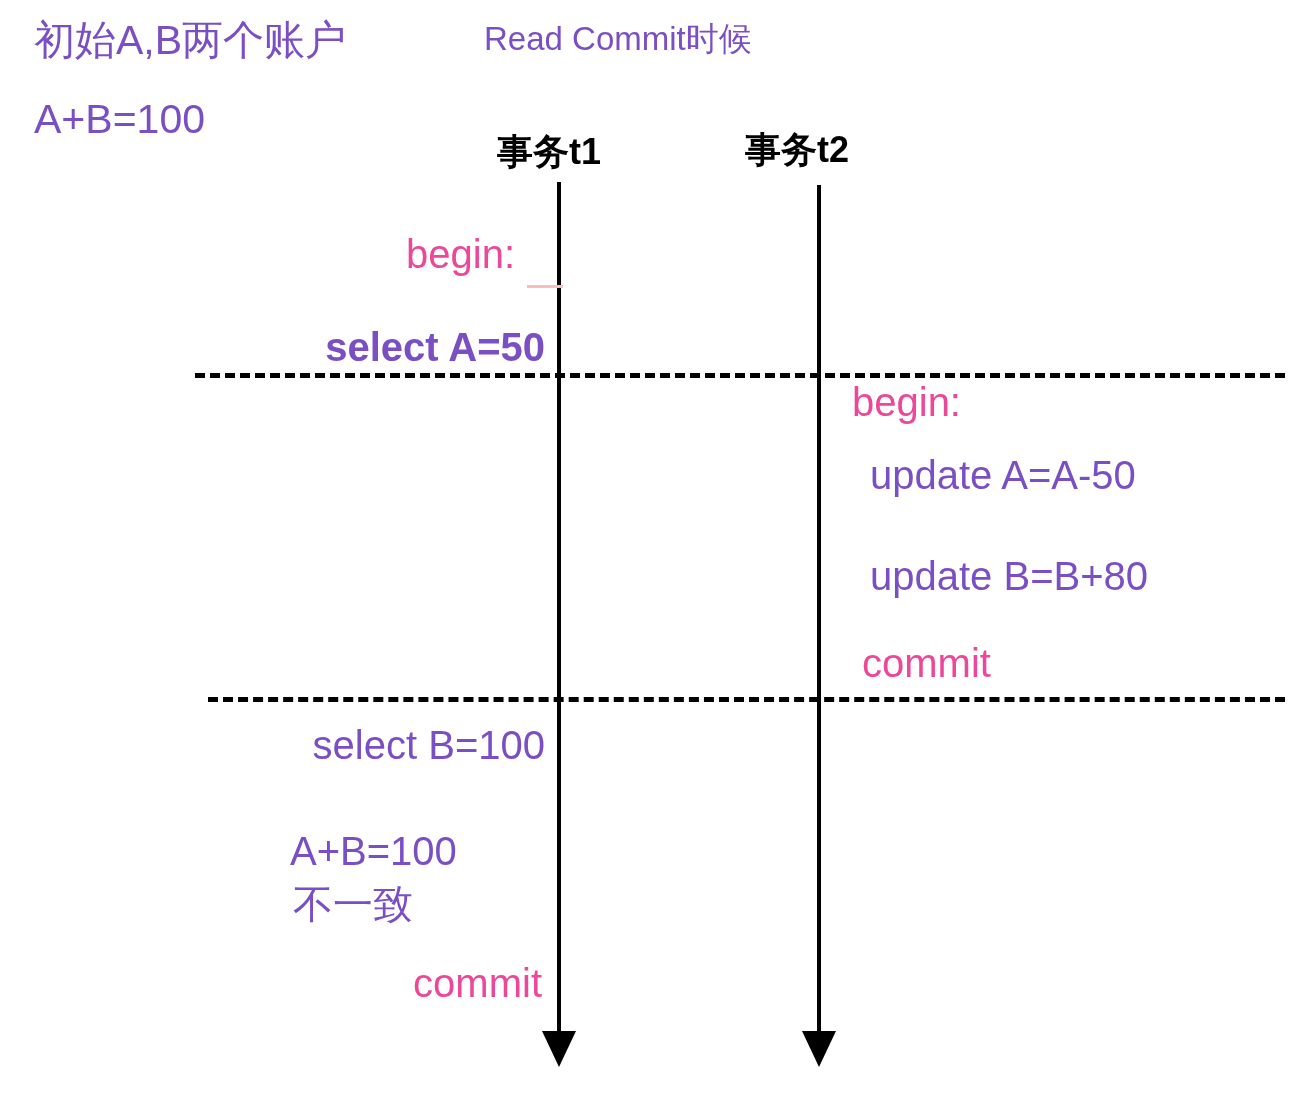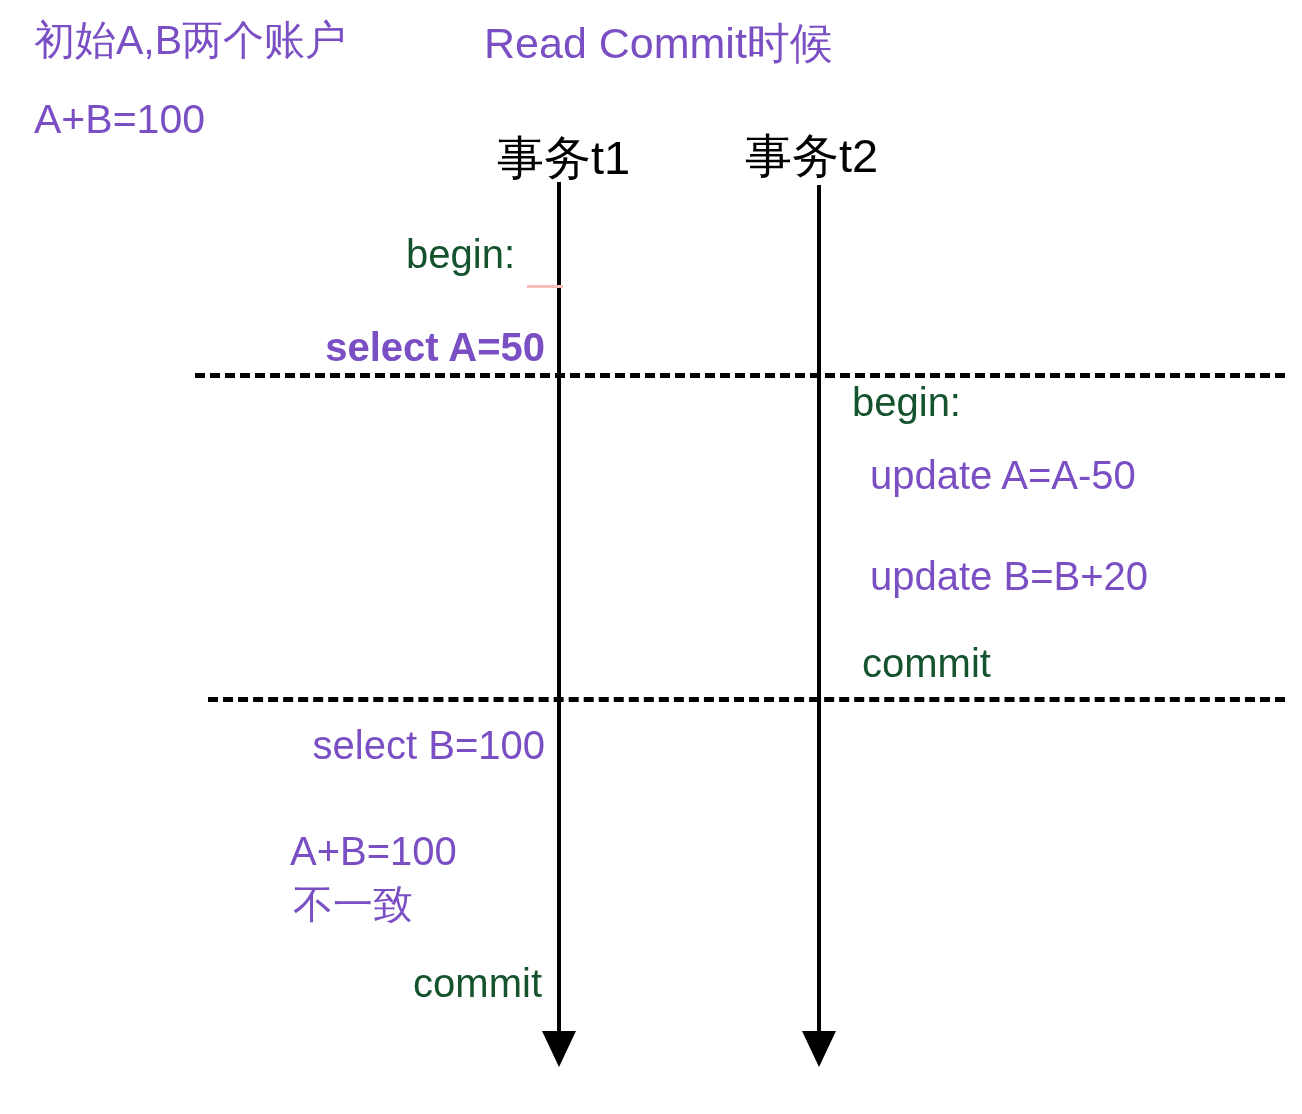--- a/index.html
+++ b/index.html
@@ -19,26 +19,26 @@
   }
 
   
   .txt {
     position: absolute;
     white-space: pre;
     line-height: 1.0;
     font-weight: 400;
   }
   .purple { color: #7B4FC4; }
-  .green  { color: #14532d; }
+  .green  { color: #ec4899; }
   .black  { color: #000000; }
 
   .note      { font-size: 41px; }
-  .title     { font-size: 43px; }
-  .txn-label { font-size: 47px; font-weight: 400; }
+  .title     { font-size: 33px; }
+  .txn-label { font-size: 36px; font-weight: 700; }
   .stmt      { font-size: 40px; }
 
   .right-anchor { text-align: right; }
 
   
   .lifeline {
     position: absolute;
     width: 4px;
     background: #000000;
   }
@@ -98,17 +98,17 @@
   <div class="txt stmt purple" style="left:290px; top:831px;">A+B=100</div>
 
   <div class="txt stmt purple" style="left:293px; top:888px;font-family:Liberation Mono, monospace;">不一致</div>
 
   <div class="txt stmt green right-anchor" style="left:185px; top:963px; width:357px;">commit</div>
 
   <div class="txt stmt green" style="left:852px; top:382px;">begin:</div>
 
   <div class="txt stmt purple" style="left:870px; top:455px;">update A=A-50</div>
 
-  <div class="txt stmt purple" style="left:870px; top:556px;">update B=B+20</div>
+  <div class="txt stmt purple" style="left:870px; top:556px;">update B=B+80</div>
 
   <div class="txt stmt green" style="left:862px; top:643px;">commit</div>
 
 </div>
 
 </body></html>

